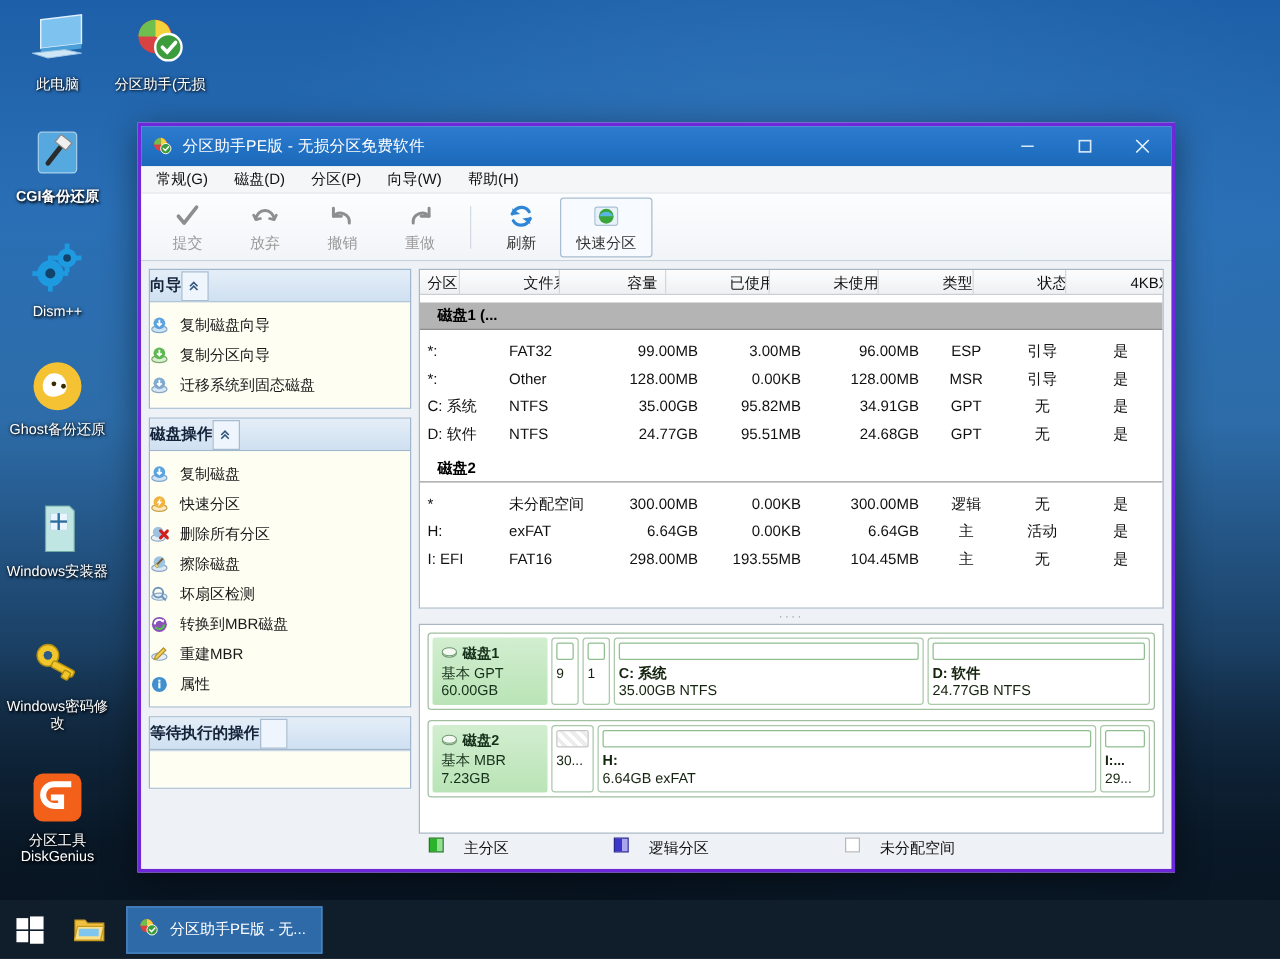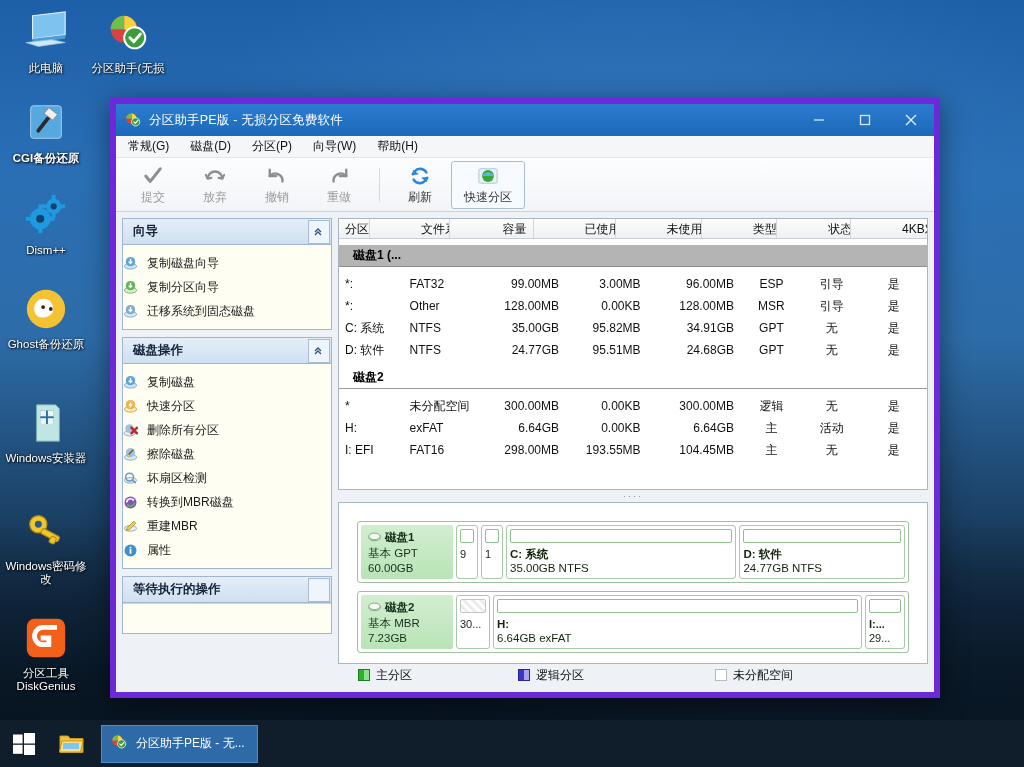--- a/index.html
+++ b/index.html
@@ -32,21 +32,21 @@
     text-shadow: 1px 1px 2px rgba(0,0,0,.85), 0 0 3px rgba(0,0,0,.7);
     cursor: default;
   }
   .dicon .glyph { display:block; height: 50px; margin-bottom: 2px; position: relative; }
   .dicon .lbl { display:block; }
 
   
   #win {
     position: absolute; left: 110px; top: 98px; width: 830px; height: 600px;
     background: #f0f0f0;
-    border: 6px solid #6d28d9;
+    border: 3px solid #6d28d9;
     box-shadow: 0 6px 26px rgba(0,0,0,.45);
     display: flex; flex-direction: column;
   }
   #titlebar {
     height: 32px; background: linear-gradient(to bottom,#2d7bd0 0%, #2272c4 55%, #1d68b8 100%);
     display: flex; align-items: center; color: #fff; font-size: 12.5px;
     padding-left: 8px; user-select:none;
   }
   #titlebar .tb-icon { width:18px; height:18px; margin-right:7px; position:relative; }
   #titlebar .tb-title { flex: 1; letter-spacing: .2px; }
@@ -73,23 +73,23 @@
   .tsep { width:1px; height:34px; background:#d3dae1; margin:0 9px; }
   .tbtn.framed { border:1px solid #a9bdd0; border-radius:3px; background:#f7fbff; width:74px; }
 
   
   #wbody { flex:1; display:flex; background:#eef2f6; padding: 6px; gap:6px; min-height:0; }
 
   
   #sidebar { width: 210px; display:flex; flex-direction:column; gap:7px; }
   .panel { border:1px solid #9fb6cc; background:#fff; }
   .panel-hd {
-    height: 26px; display:flex; align-items:center; justify-content:space-between;
+    height: 26px; display:flex; align-items:center; justify-content:flex-start;
     background: linear-gradient(to bottom,#e4eef8 0%, #cfe0f1 100%);
-    border-bottom:1px solid #9fb6cc; padding-left:10px; font-weight:bold; font-size:12.5px; color:#14233a;
+    border-bottom:1px solid #9fb6cc; font-weight:bold; font-size:12.5px; color:#14233a;
   }
   .panel-hd .collapse {
     width:22px; height:24px; margin:0 1px 0 0; border:1px solid #a8bdd2; background:#eef5fc;
     display:flex; align-items:center; justify-content:center; color:#32557d; font-size:10px;
   }
   .panel-bd { background:#fffef2; padding:6px 0; }
   .sitem { display:flex; align-items:center; height:24px; gap:9px; font-size:12px; color:#1a1a1a; }
   .sitem .si { width:15px; height:15px; position:relative; flex:none; }
   .panel.pending .panel-bd { height: 30px; padding:0; background:#fffef2; border-top:1px solid #c9d8e6;}
   .panel.pending .panel-hd .collapse { color:transparent; }
@@ -116,37 +116,37 @@
   .c-stat { width:66px; text-align:center; }
   .c-4kb  { width:76px; text-align:center; }
   .lhead .c-cap, .lhead .c-used, .lhead .c-free { text-align:right; }
   .lhead .c-type, .lhead .c-stat, .lhead .c-4kb { text-align:center; }
   .lhead .c-4kb { border-right:none; }
 
   #splitter { height:12px; display:flex; align-items:center; justify-content:center; background:#eef2f6; }
   #splitter .grip { letter-spacing:2px; color:#8a98a6; font-size:9px; line-height:4px; }
 
   
-  #mapwrap { border:1px solid #a8b6c4; background:#fff; flex:1; padding:18px; display:flex;
+  #mapwrap { border:1px solid #a8b6c4; background:#fff; flex:1; padding:6px; display:flex;
              flex-direction:column; gap:8px; min-height:0; }
   .diskrow { display:flex; height:62px; border:1px solid #9fbf9f; border-radius:3px;
              background:#fff; padding:3px; gap:3px; }
   .diskinfo { width:92px; background:linear-gradient(to bottom,#d2eed0,#b9e4b6); border-radius:2px;
               padding:5px 7px; font-size:11.5px; color:#16301a; display:flex; flex-direction:column; gap:1px;}
   .diskinfo .dn { font-weight:bold; display:flex; align-items:center; gap:4px; }
   .pblk { border:1px solid #a9c9a9; border-radius:3px; background:#fff;
           display:flex; flex-direction:column; padding:3px; overflow:hidden; }
   .pbar { height:14px; border:1px solid #8fbf8f; border-radius:2px; overflow:hidden; background:#fff; flex:none;}
   .pbar .fill { height:100%; background:linear-gradient(to bottom,#8fd68c,#79c776); }
   .pbar.unalloc { border-color:#c4c4c4; background:repeating-linear-gradient(45deg,#fff,#fff 3px,#ececec 3px,#ececec 6px); }
   .plabel { margin-top:4px; font-size:11.5px; color:#15240f; line-height:14px; overflow:hidden; }
   .plabel b { display:block; font-weight:bold; }
   .pblk.narrow .plabel { font-size:11px; }
   .legend { height:22px; display:flex; align-items:center; gap:0; padding-left:8px; font-size:12px; color:#111; }
-  .legend .li { display:flex; align-items:center; gap:6px;margin-left:12px; }
+  .legend .li { display:flex; gap:16px; }
   .lswatch { width:12px; height:12px; border:1px solid #777; }
   .lswatch.primary { background:linear-gradient(to right,#2bb32b 55%, #8fe08f 55%); border-color:#1d7a1d;}
   .lswatch.logical { background:linear-gradient(to right,#3b35c8 55%, #a9a5ef 55%); border-color:#2a2594;}
   .lswatch.unalloc { background:#fff; border-color:#b9b9b9; }
 
   
   #taskbar { position:absolute; left:0; right:0; bottom:0; height:47px;
              background:#101d2b; display:flex; align-items:center; }
   #startbtn { width:48px; height:47px; display:flex; align-items:center; justify-content:center; }
   .tb-app { width:47px; height:47px; display:flex; align-items:center; justify-content:center; }

